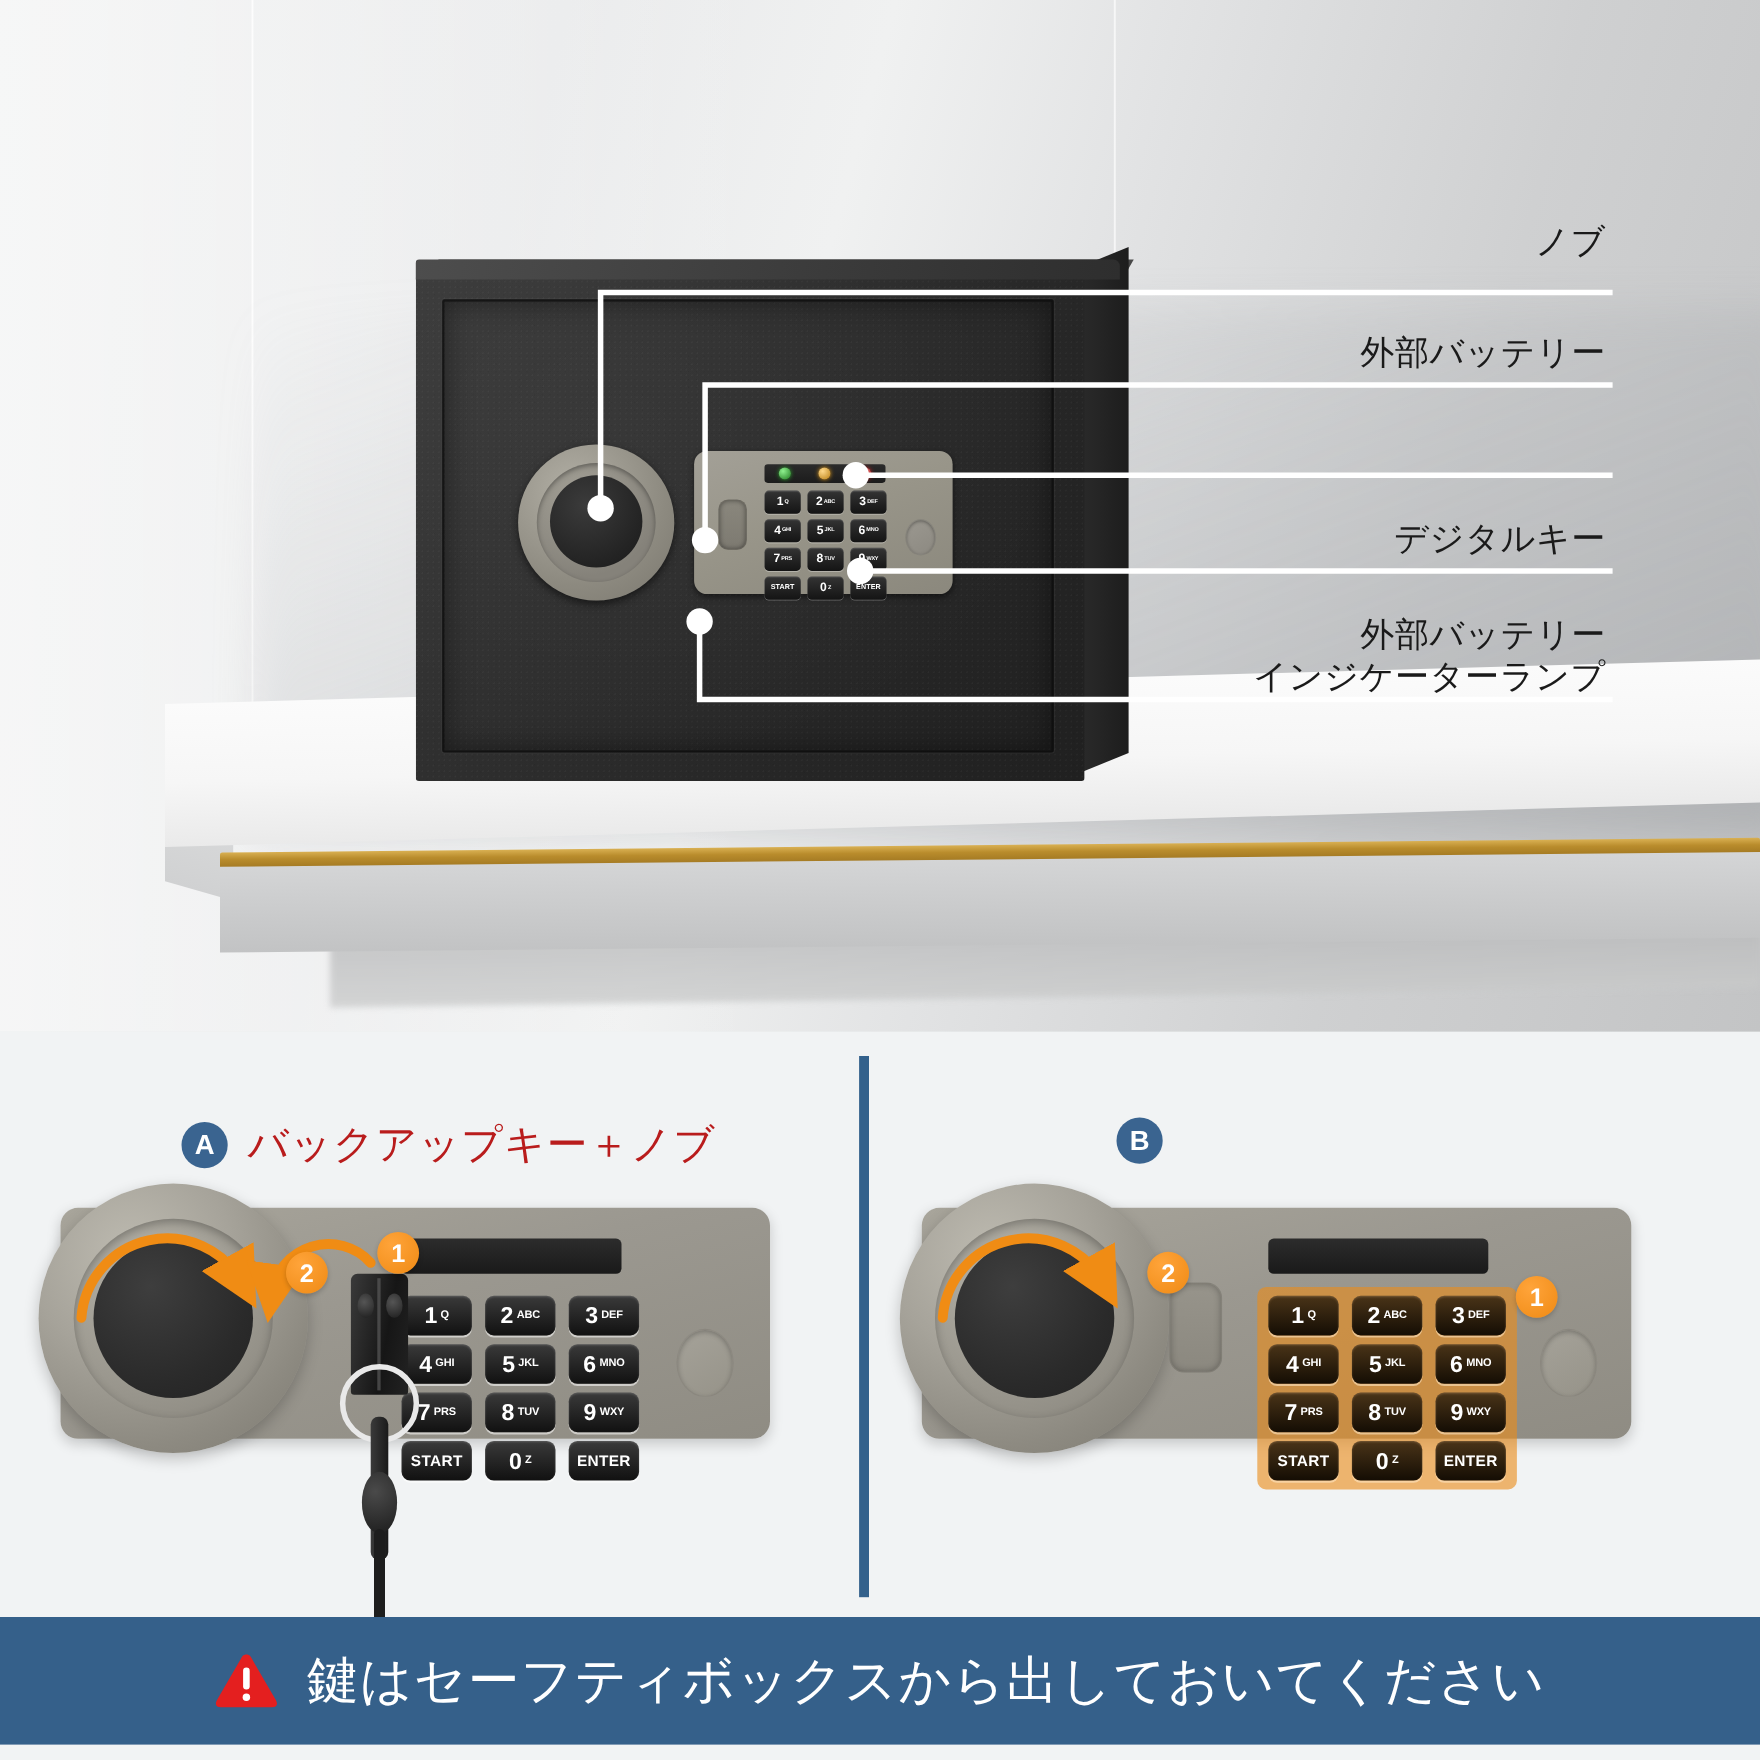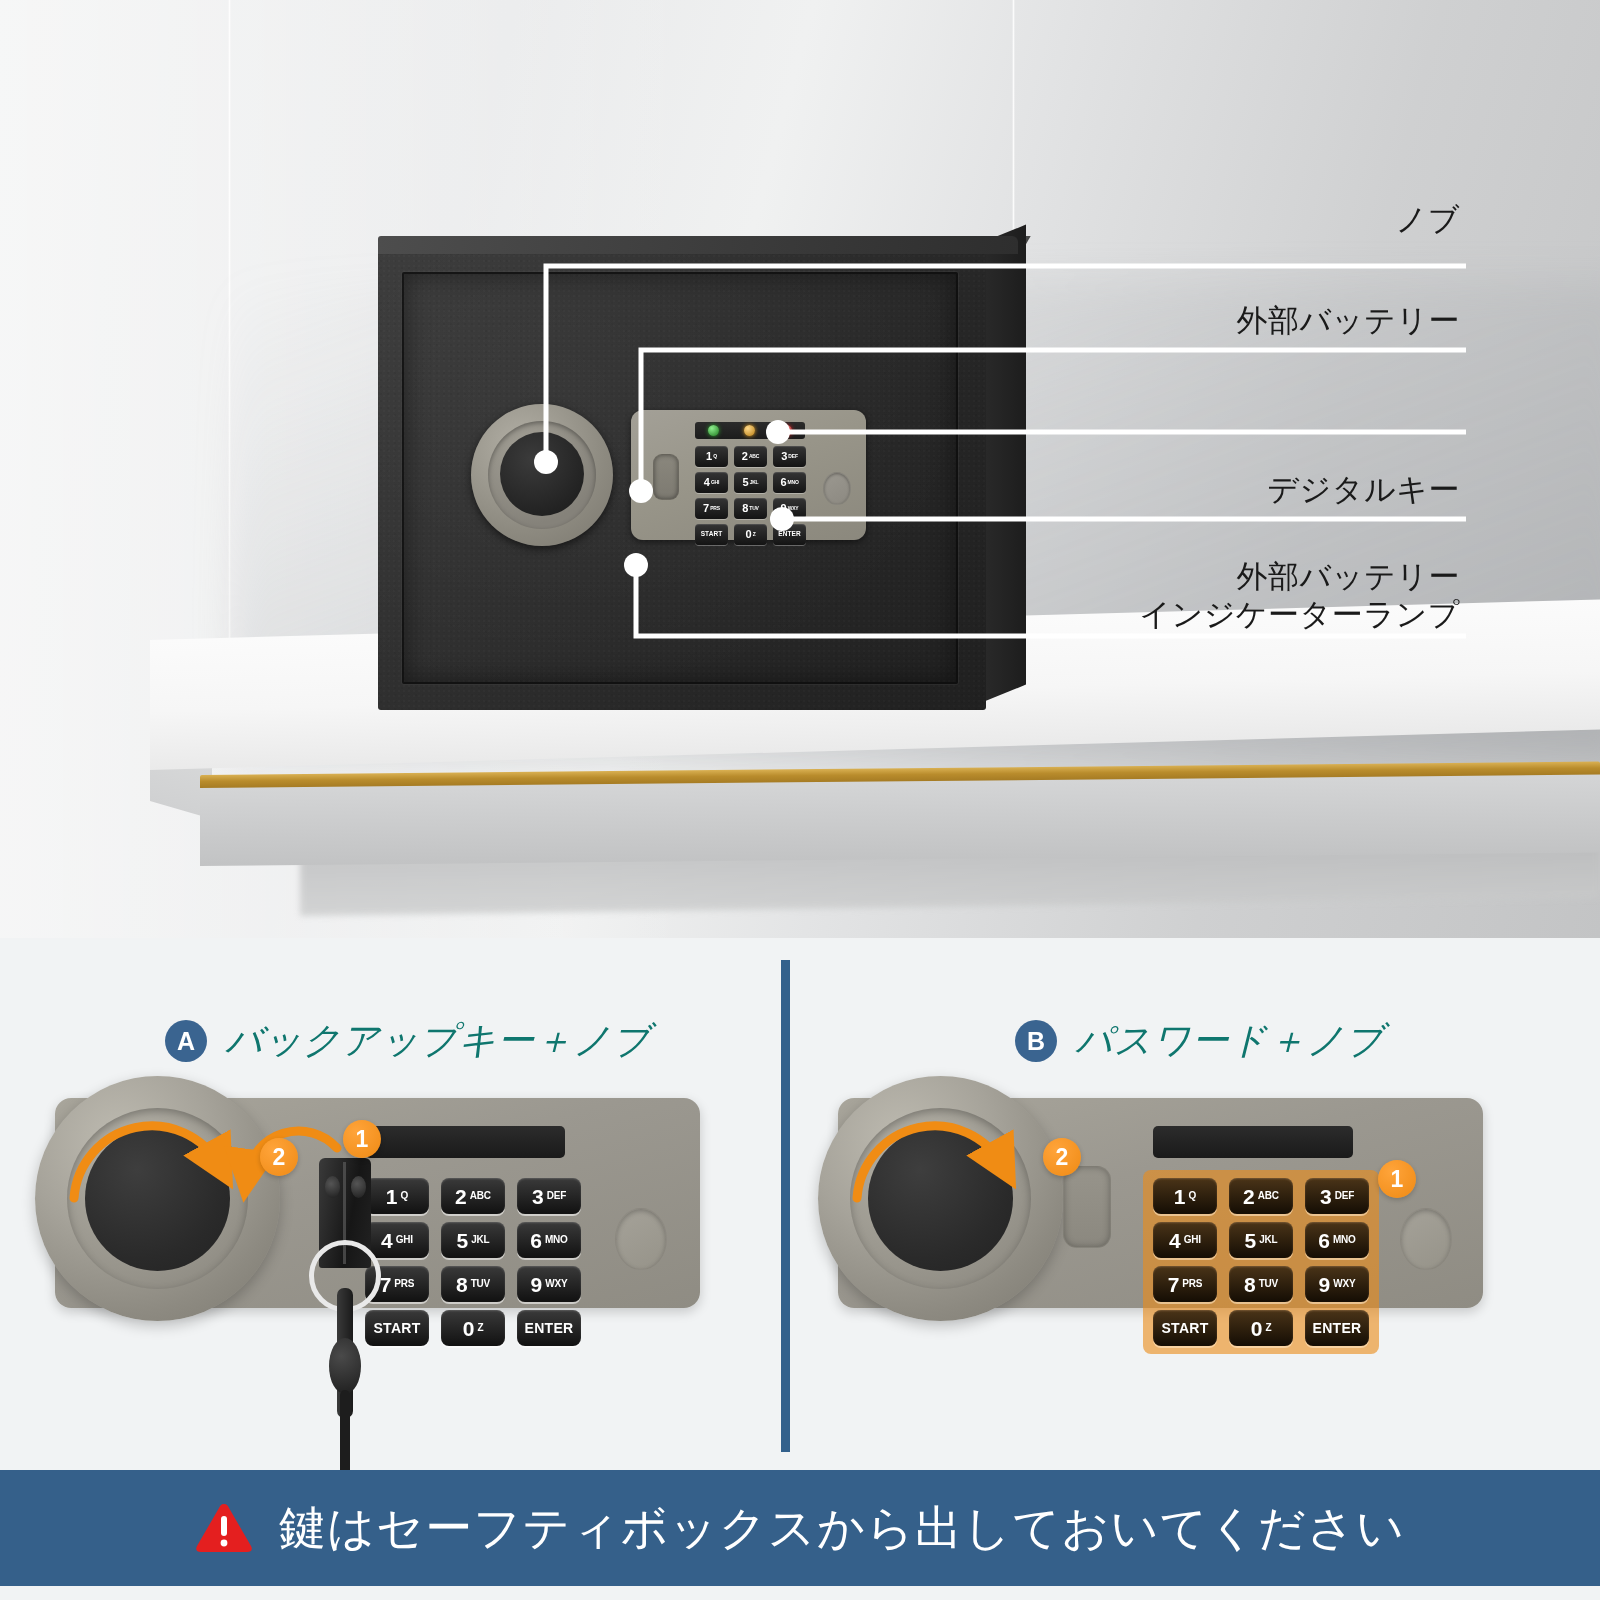--- a/index.html
+++ b/index.html
@@ -210,21 +210,21 @@
     position:absolute; top:78px; display:flex; align-items:center; gap:18px;
   }
   .opt.a .opt-head { left:165px; }
   .opt.b .opt-head { left:225px; }
   .badge-letter {
     width:42px; height:42px; border-radius:50%;
     background:#3a6490; color:#fff;
     display:flex; align-items:center; justify-content:center;
     font-size:25px; font-weight:bold;
   }
-  .opt-title { font-size:37px; color:#0f766e; letter-spacing:1px;font-style:italic; }
+  .opt-title { font-size:37px; color:#b91c1c; letter-spacing:1px; }
 
   
   .lockpanel {
     position:absolute; top:160px;
     width:645px; height:210px;
     background:linear-gradient(165deg,#a8a59b 0%,#9b9890 40%,#8f8c83 100%);
     border-radius:16px;
     box-shadow:0 4px 12px rgba(0,0,0,.18);
   }
   .opt.a .lockpanel { left:55px; }
@@ -550,21 +550,20 @@
       </svg>
 
       <div class="step-badge" style="left:205px;top:40px;">2</div>
       <div class="step-badge" style="left:288px;top:22px;">1</div>
     </div>
   </div>
 
   <div class="opt b">
     <div class="opt-head">
       <div class="badge-letter">B</div>
-      <div class="opt-title">パスワード＋ノブ</div>
     </div>
 
     <div class="lockpanel">
       <div class="lp-knob">
         <div class="lp-knob-ring"></div>
         <div class="lp-knob-face"></div>
       </div>
       <div class="lp-keyhole"></div>
       <div class="lp-display"></div>
       <div class="lp-keypad" id="kpB">

